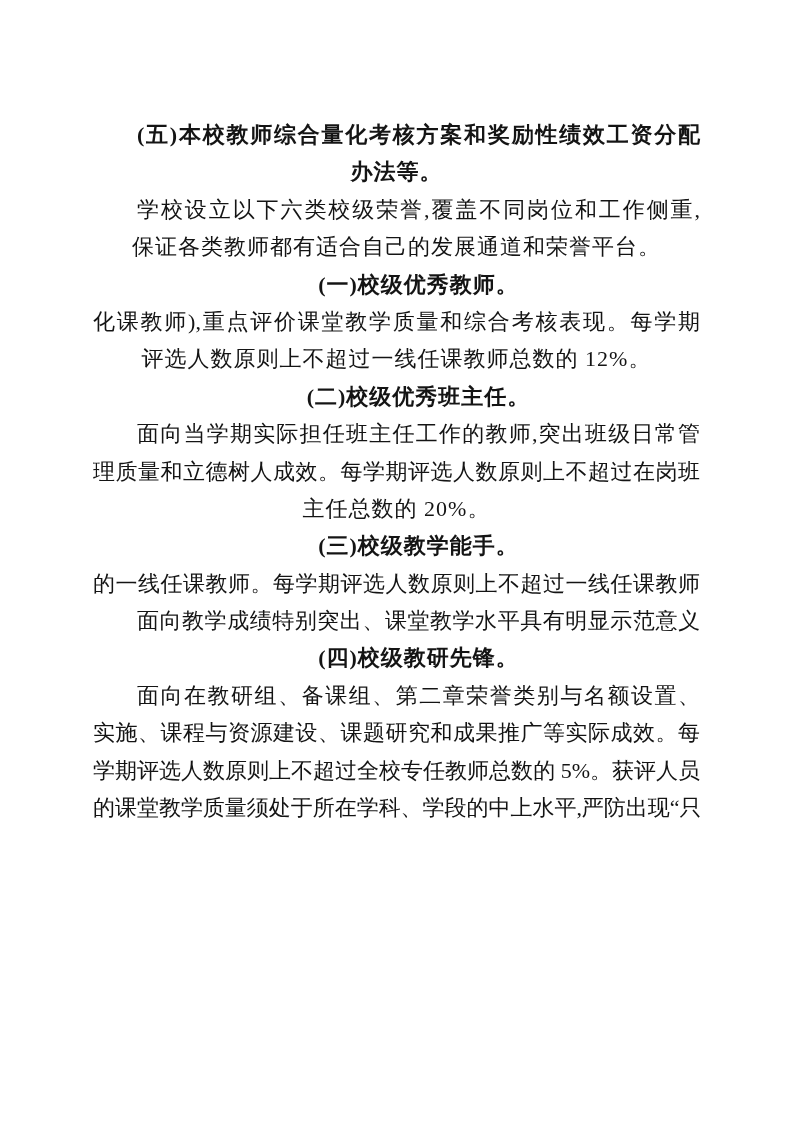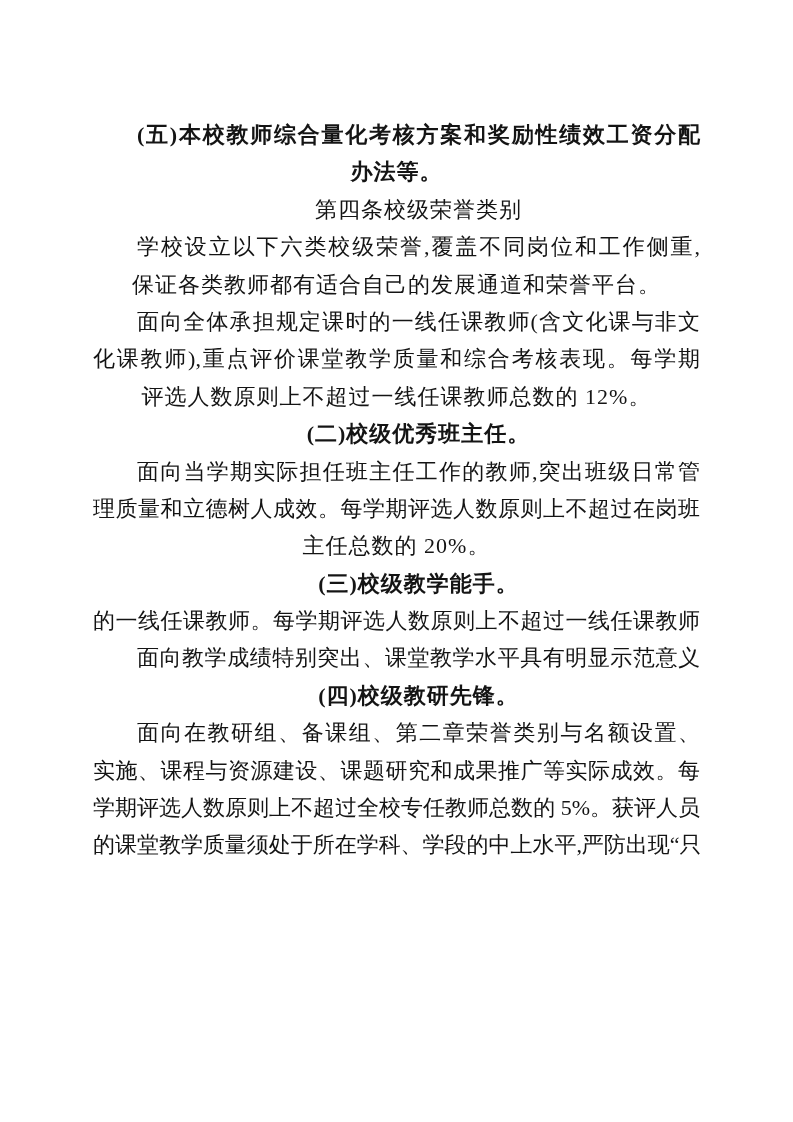--- a/index.html
+++ b/index.html
@@ -58,24 +58,23 @@
     color: #222222;
   }
 </style>
 </head>
 <body>
 
 <div class="page">
   <div class="doc">
     <div class="line bold indent stretch">(五)本校教师综合量化考核方案和奖励性绩效工资分配</div>
     <div class="line bold">办法等。</div>
-    <div class="line indent">第四条校级荣誉类别</div>
     <div class="line indent stretch">学校设立以下六类校级荣誉,覆盖不同岗位和工作侧重,</div>
     <div class="line">保证各类教师都有适合自己的发展通道和荣誉平台。</div>
-    <div class="line indent stretch">面向全体承担规定课时的一线任课教师(含文化课与非文</div>
+    <div class="line bold indent">(一)校级优秀教师。</div>
     <div class="line stretch">化课教师),重点评价课堂教学质量和综合考核表现。每学期</div>
     <div class="line">评选人数原则上不超过一线任课教师总数的 12%。</div>
     <div class="line bold indent">(二)校级优秀班主任。</div>
     <div class="line indent stretch">面向当学期实际担任班主任工作的教师,突出班级日常管</div>
     <div class="line stretch">理质量和立德树人成效。每学期评选人数原则上不超过在岗班</div>
     <div class="line">主任总数的 20%。</div>
     <div class="line bold indent">(三)校级教学能手。</div>
     <div class="line stretch">的一线任课教师。每学期评选人数原则上不超过一线任课教师</div>
     <div class="line indent stretch">面向教学成绩特别突出、课堂教学水平具有明显示范意义</div>
     <div class="line bold indent">(四)校级教研先锋。</div>

